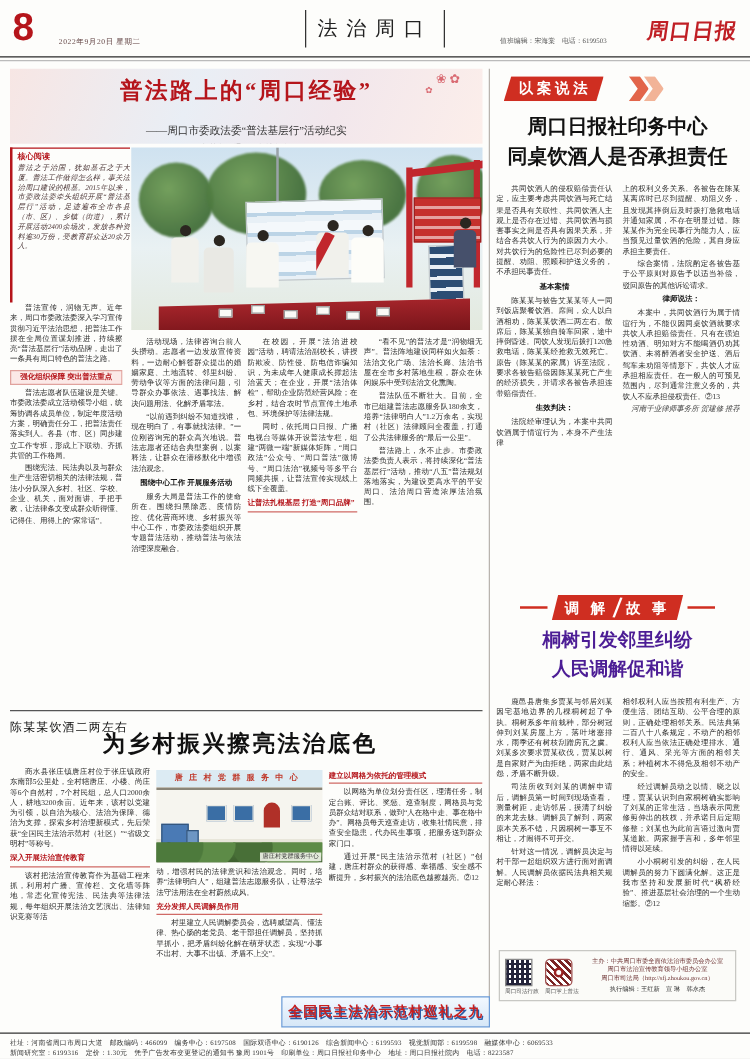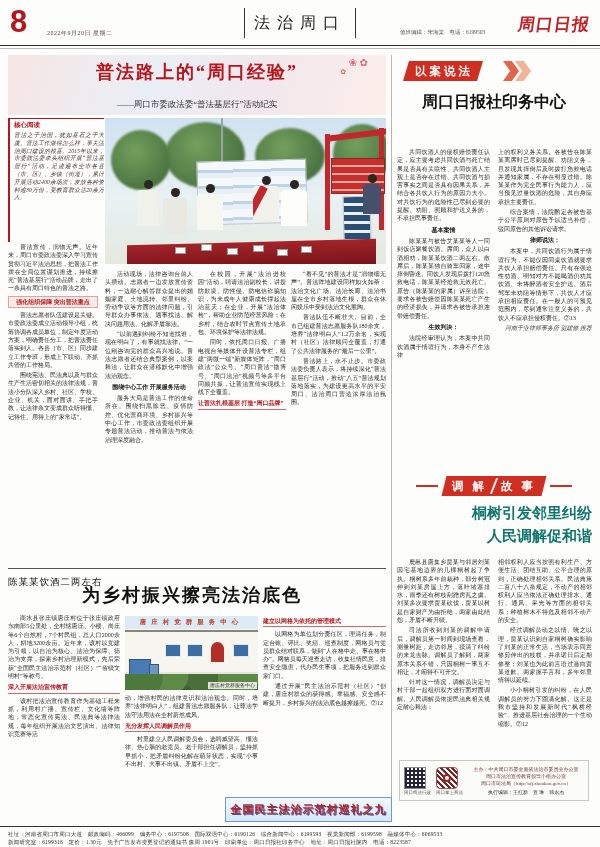--- a/index.html
+++ b/index.html
@@ -71,21 +71,21 @@
   .badge1{position:absolute;left:403px;top:61px;height:20px;}
   .badge1 .main{position:relative;display:inline-block;background:#cf2e21;color:#fff;font-weight:bold;font-size:11.5px;letter-spacing:3px;line-height:20px;padding:0 10px 0 12px;clip-path:polygon(6px 0,100% 0,calc(100% - 6px) 100%,0 100%);font-family:"Liberation Sans",sans-serif;}
   .chev{position:absolute;top:0;width:16px;height:20px;clip-path:polygon(0 0,55% 0,100% 50%,55% 100%,0 100%,45% 50%);}
   .c1{left:100px;background:#e2654a;} .c2{left:112px;background:#f2b397;}
   .case-title{position:absolute;left:396px;top:90px;width:196px;text-align:center;font-size:16px;font-weight:bold;line-height:24px;color:#111;}
   .badge2{position:absolute;left:396px;top:476px;width:196px;display:flex;align-items:center;justify-content:center;gap:6px;}
   .badge2 .dash{width:22px;height:2px;background:#cf2e21;}
   .badge2 .pill{transform:skewX(-14deg);background:#cf2e21;display:flex;align-items:center;padding:0 8px;height:20px;gap:6px;}
   .badge2 .pill span{transform:skewX(14deg);color:#fff;font-weight:bold;font-size:11.5px;letter-spacing:3px;font-family:"Liberation Sans",sans-serif;}
   .badge2 .slash{width:2px;height:16px;background:#fff;transform:rotate(8deg);}
-  .med-title{position:absolute;left:396px;top:502px;width:196px;text-align:right;font-size:15px;font-weight:bold;line-height:23px;color:#0f766e;}
+  .med-title{position:absolute;left:396px;top:502px;width:196px;text-align:center;font-size:15px;font-weight:bold;line-height:23px;color:#4c1d95;}
   
   .infobox{position:absolute;left:399px;top:760px;width:190px;height:41px;border:1px solid #c8c8c4;background:#fbfbf8;display:flex;align-items:center;gap:5px;padding:2px 4px;box-sizing:border-box;}
   .qrwrap{text-align:center;}
   .qr1{width:20px;height:20px;background-image:repeating-linear-gradient(0deg,#23233a 0 2px,transparent 2px 4px),repeating-linear-gradient(90deg,#23233a 0 2px,#fff 2px 4px);border:1px solid #888;}
   .qr2{width:20px;height:20px;background-image:repeating-linear-gradient(45deg,#7a2424 0 2px,#fff 2px 4px);border:1px solid #a05050;border-radius:4px;position:relative;}
   .qr2::after{content:"";position:absolute;left:6px;top:6px;width:8px;height:8px;border-radius:50%;background:#fff;border:2px solid #922;box-sizing:border-box;}
   .qrlabel{font-size:4.5px;color:#555;margin-top:1px;}
   .infotext{font-size:5px;line-height:7px;color:#6b3030;text-align:center;flex:1;}
   .infotext .ed{margin-top:2px;color:#333;}
   
@@ -237,20 +237,21 @@
     <span>全国民主法治示范村巡礼之九</span>
   </div>
 
   <div class="badge1">
     <span class="main">以案说法</span>
     <span class="chev c1"></span>
     <span class="chev c2"></span>
   </div>
   <div class="case-title">
     <div>周口日报社印务中心</div>
+    <div>同桌饮酒人是否承担责任</div>
   </div>
   <div class="col" style="left:397px;top:148px;width:93px;height:318px;">
     <p>共同饮酒人的侵权赔偿责任认定，应主要考虑共同饮酒与死亡结果是否具有关联性、共同饮酒人主观上是否存在过错、共同饮酒与损害事实之间是否具有因果关系，并结合各共饮人行为的原因力大小。对共饮行为的危险性已尽到必要的提醒、劝阻、照顾和护送义务的，不承担民事责任。</p>
     <p class="sub-b">基本案情</p>
     <p>陈某某与被告艾某某等人一同到饭店聚餐饮酒。席间，众人以白酒相劝，陈某某饮酒二两左右。散席后，陈某某独自骑车回家，途中摔倒昏迷。同饮人发现后拨打120急救电话，陈某某经抢救无效死亡。原告（陈某某的家属）诉至法院，要求各被告赔偿因陈某某死亡产生的经济损失，并请求各被告承担连带赔偿责任。</p>
     <p class="sub-b">生效判决：</p>
     <p>法院经审理认为，本案中共同饮酒属于情谊行为，本身不产生法律</p>
   </div>
   <div class="col" style="left:498px;top:148px;width:94px;height:318px;">
     <p class="noind">上的权利义务关系。各被告在陈某某离席时已尽到提醒、劝阻义务，且发现其摔倒后及时拨打急救电话并通知家属，不存在明显过错。陈某某作为完全民事行为能力人，应当预见过量饮酒的危险，其自身应承担主要责任。</p>

